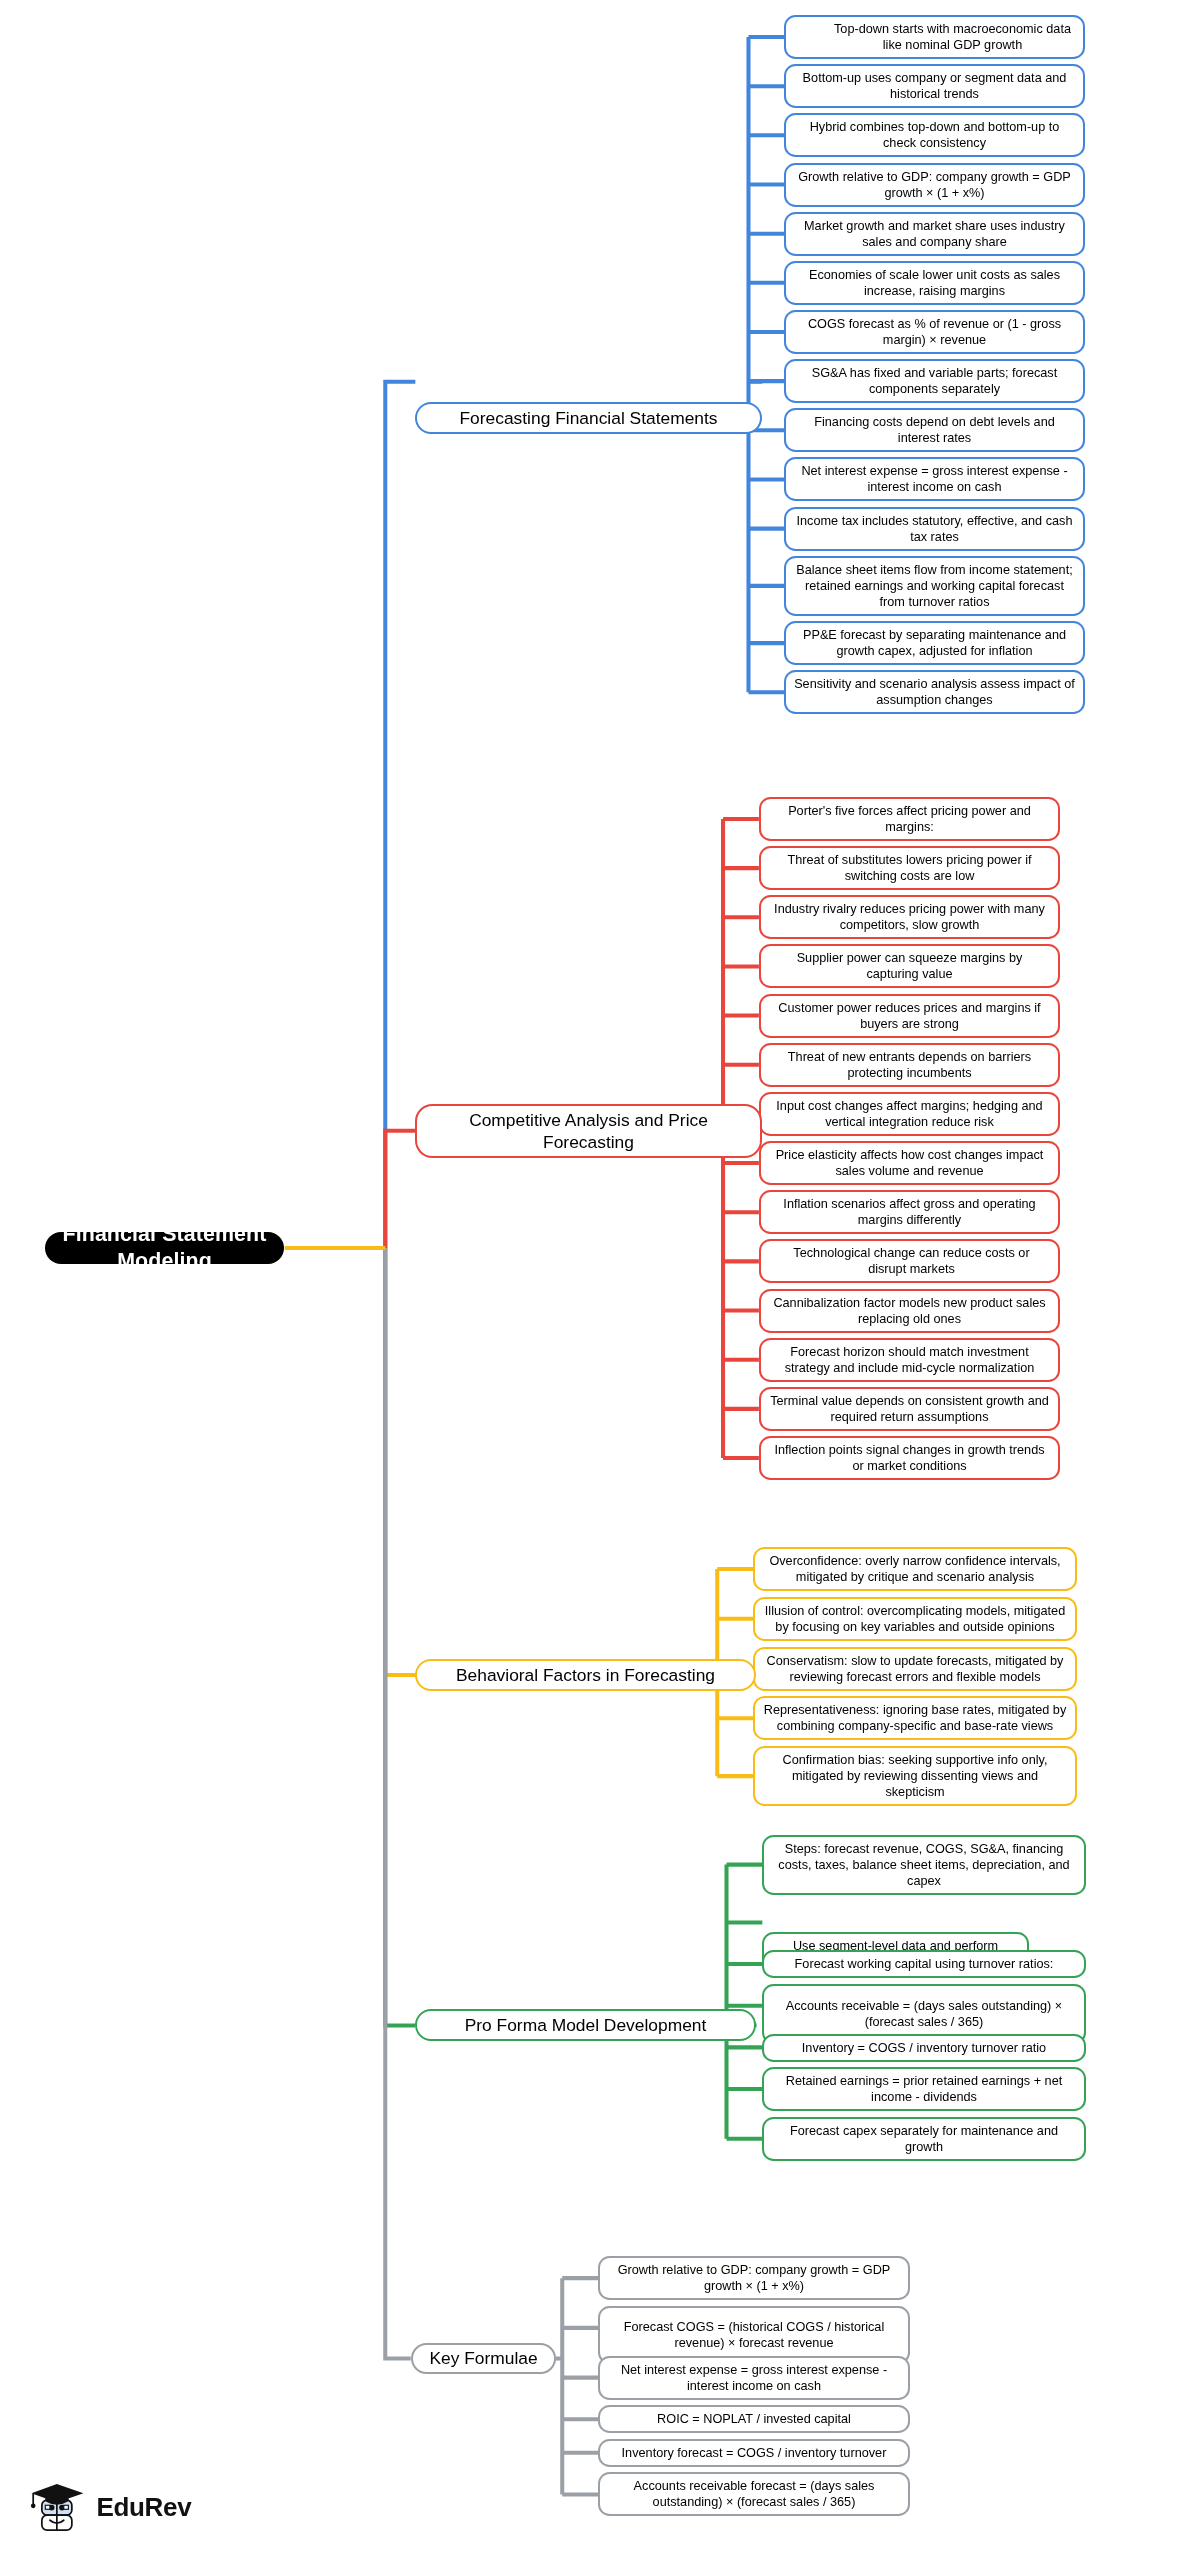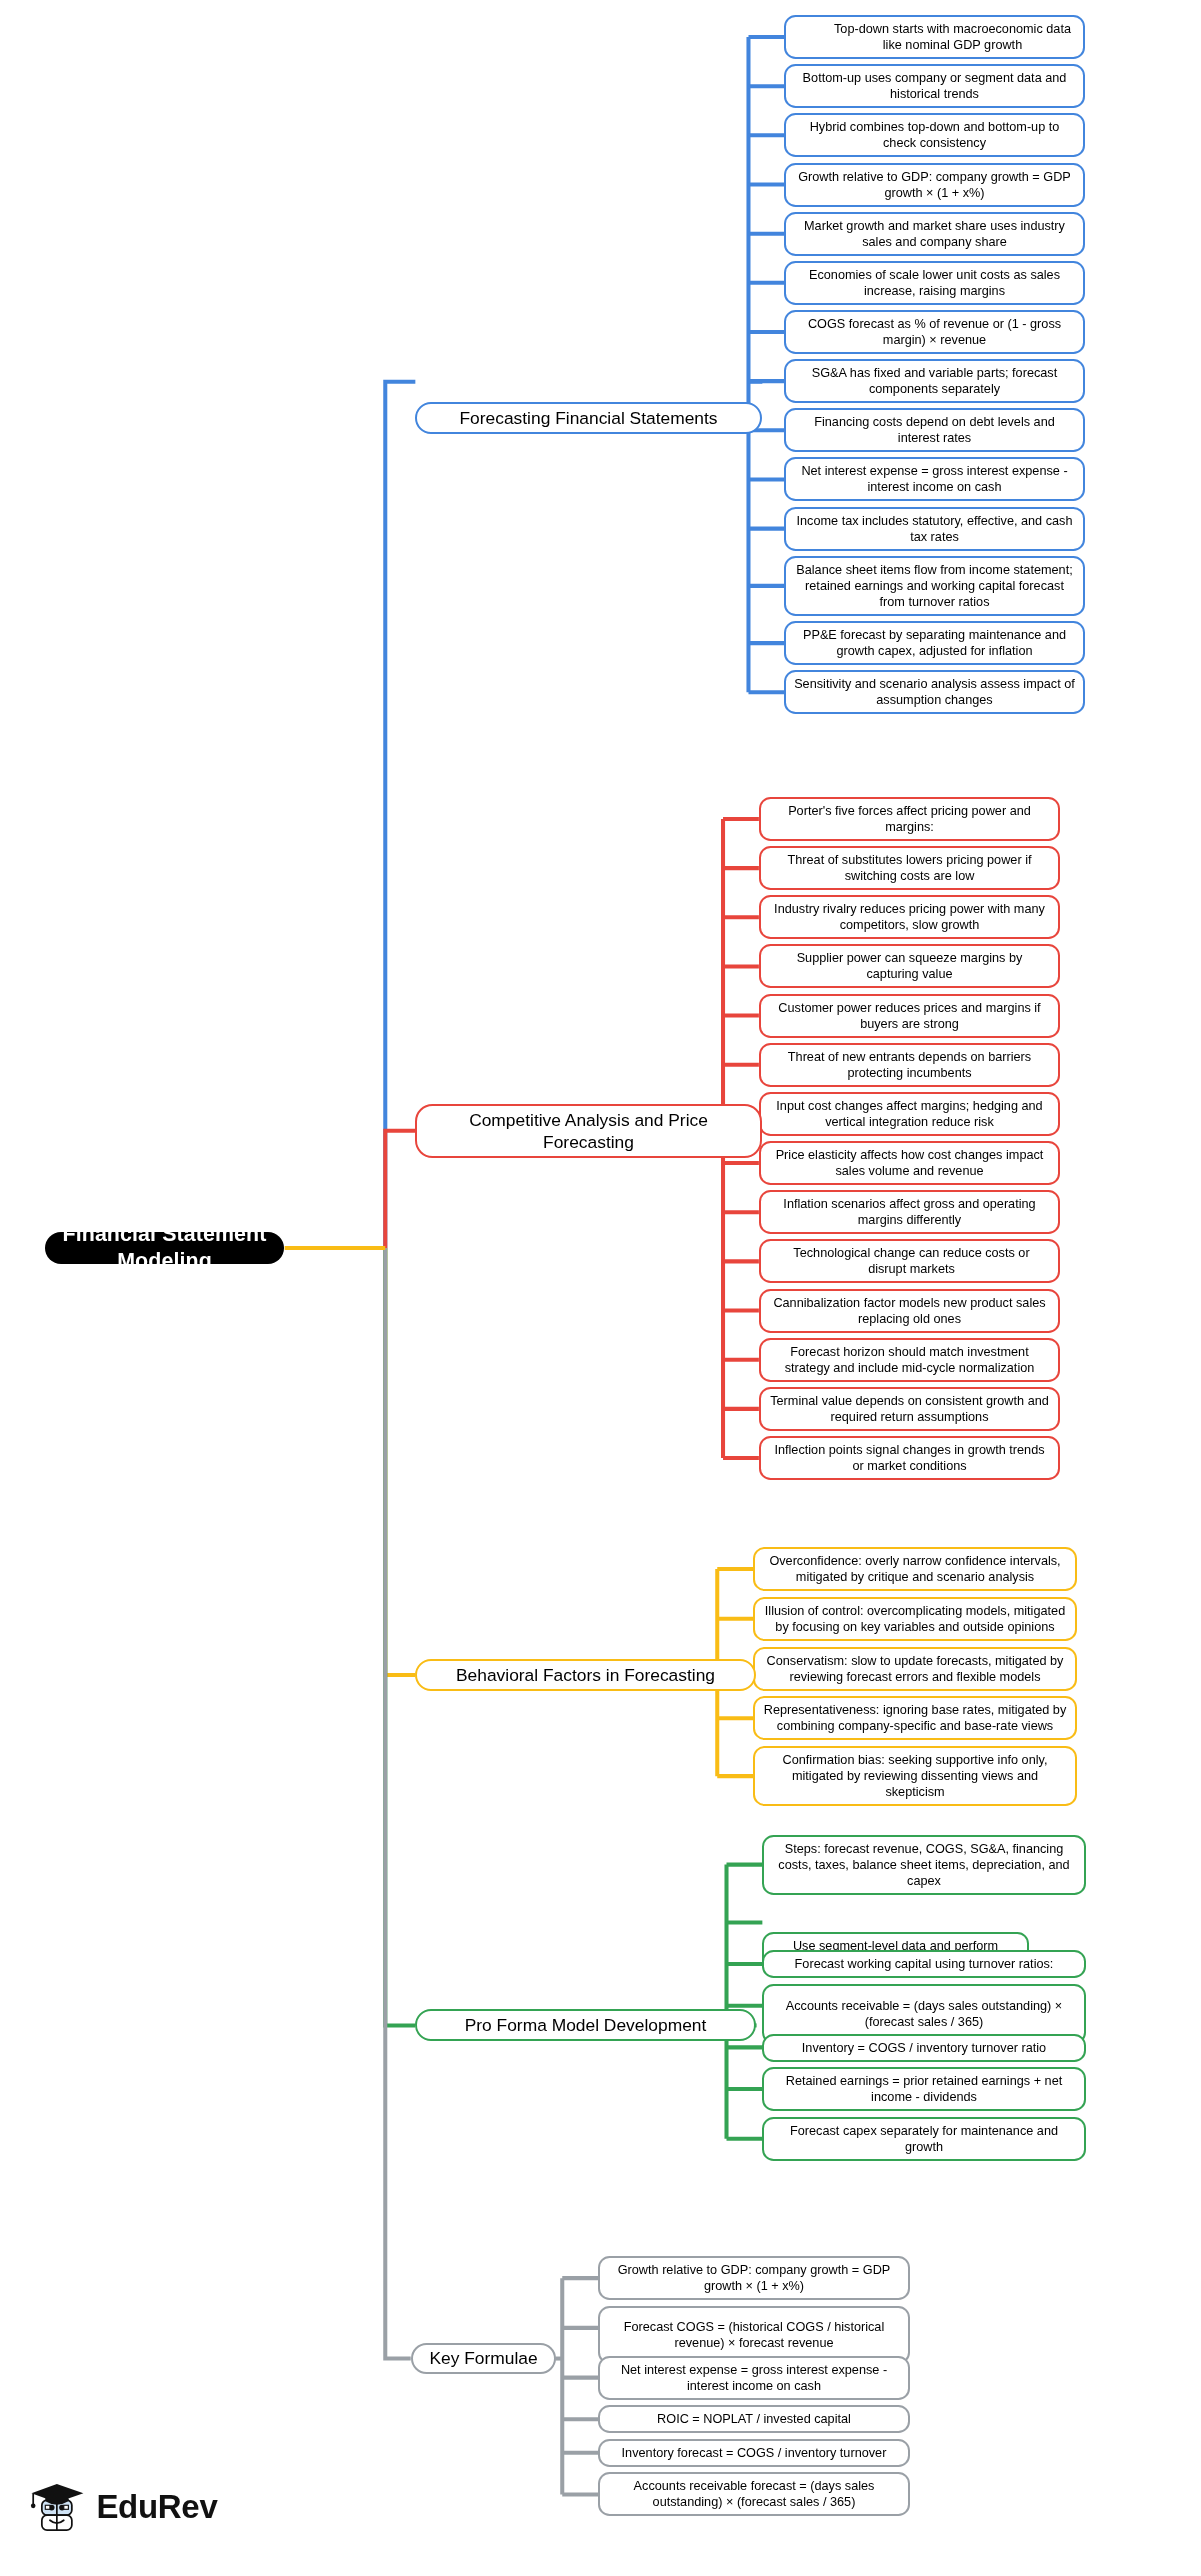--- a/index.html
+++ b/index.html
@@ -65,21 +65,21 @@
   .leaf.b-grey   { border-color:#9aa0a6; }
 
   
   #logo {
     position:absolute;
     left:30px; top:2477px;
     display:flex; align-items:center; gap:10.4px;
   }
   #logo .mark { width:56px; height:60px; position:relative; }
   #logo .word {
-    font-size:33px; font-weight:bold; color:#111111; letter-spacing:-0.3px;
+    font-size:26px; font-weight:bold; color:#111111; letter-spacing:-0.3px;
     font-family:"Liberation Sans", sans-serif;
   }
 </style>
 </head>
 <body>
 
 <div id="canvas">
 
   <svg class="links" viewBox="0 0 2078 4454" xmlns="http://www.w3.org/2000/svg">
       <path d="M1318 660 H1294" stroke="#4285dd" stroke-width="7" fill="none" stroke-linecap="butt" stroke-linejoin="miter"></path>

